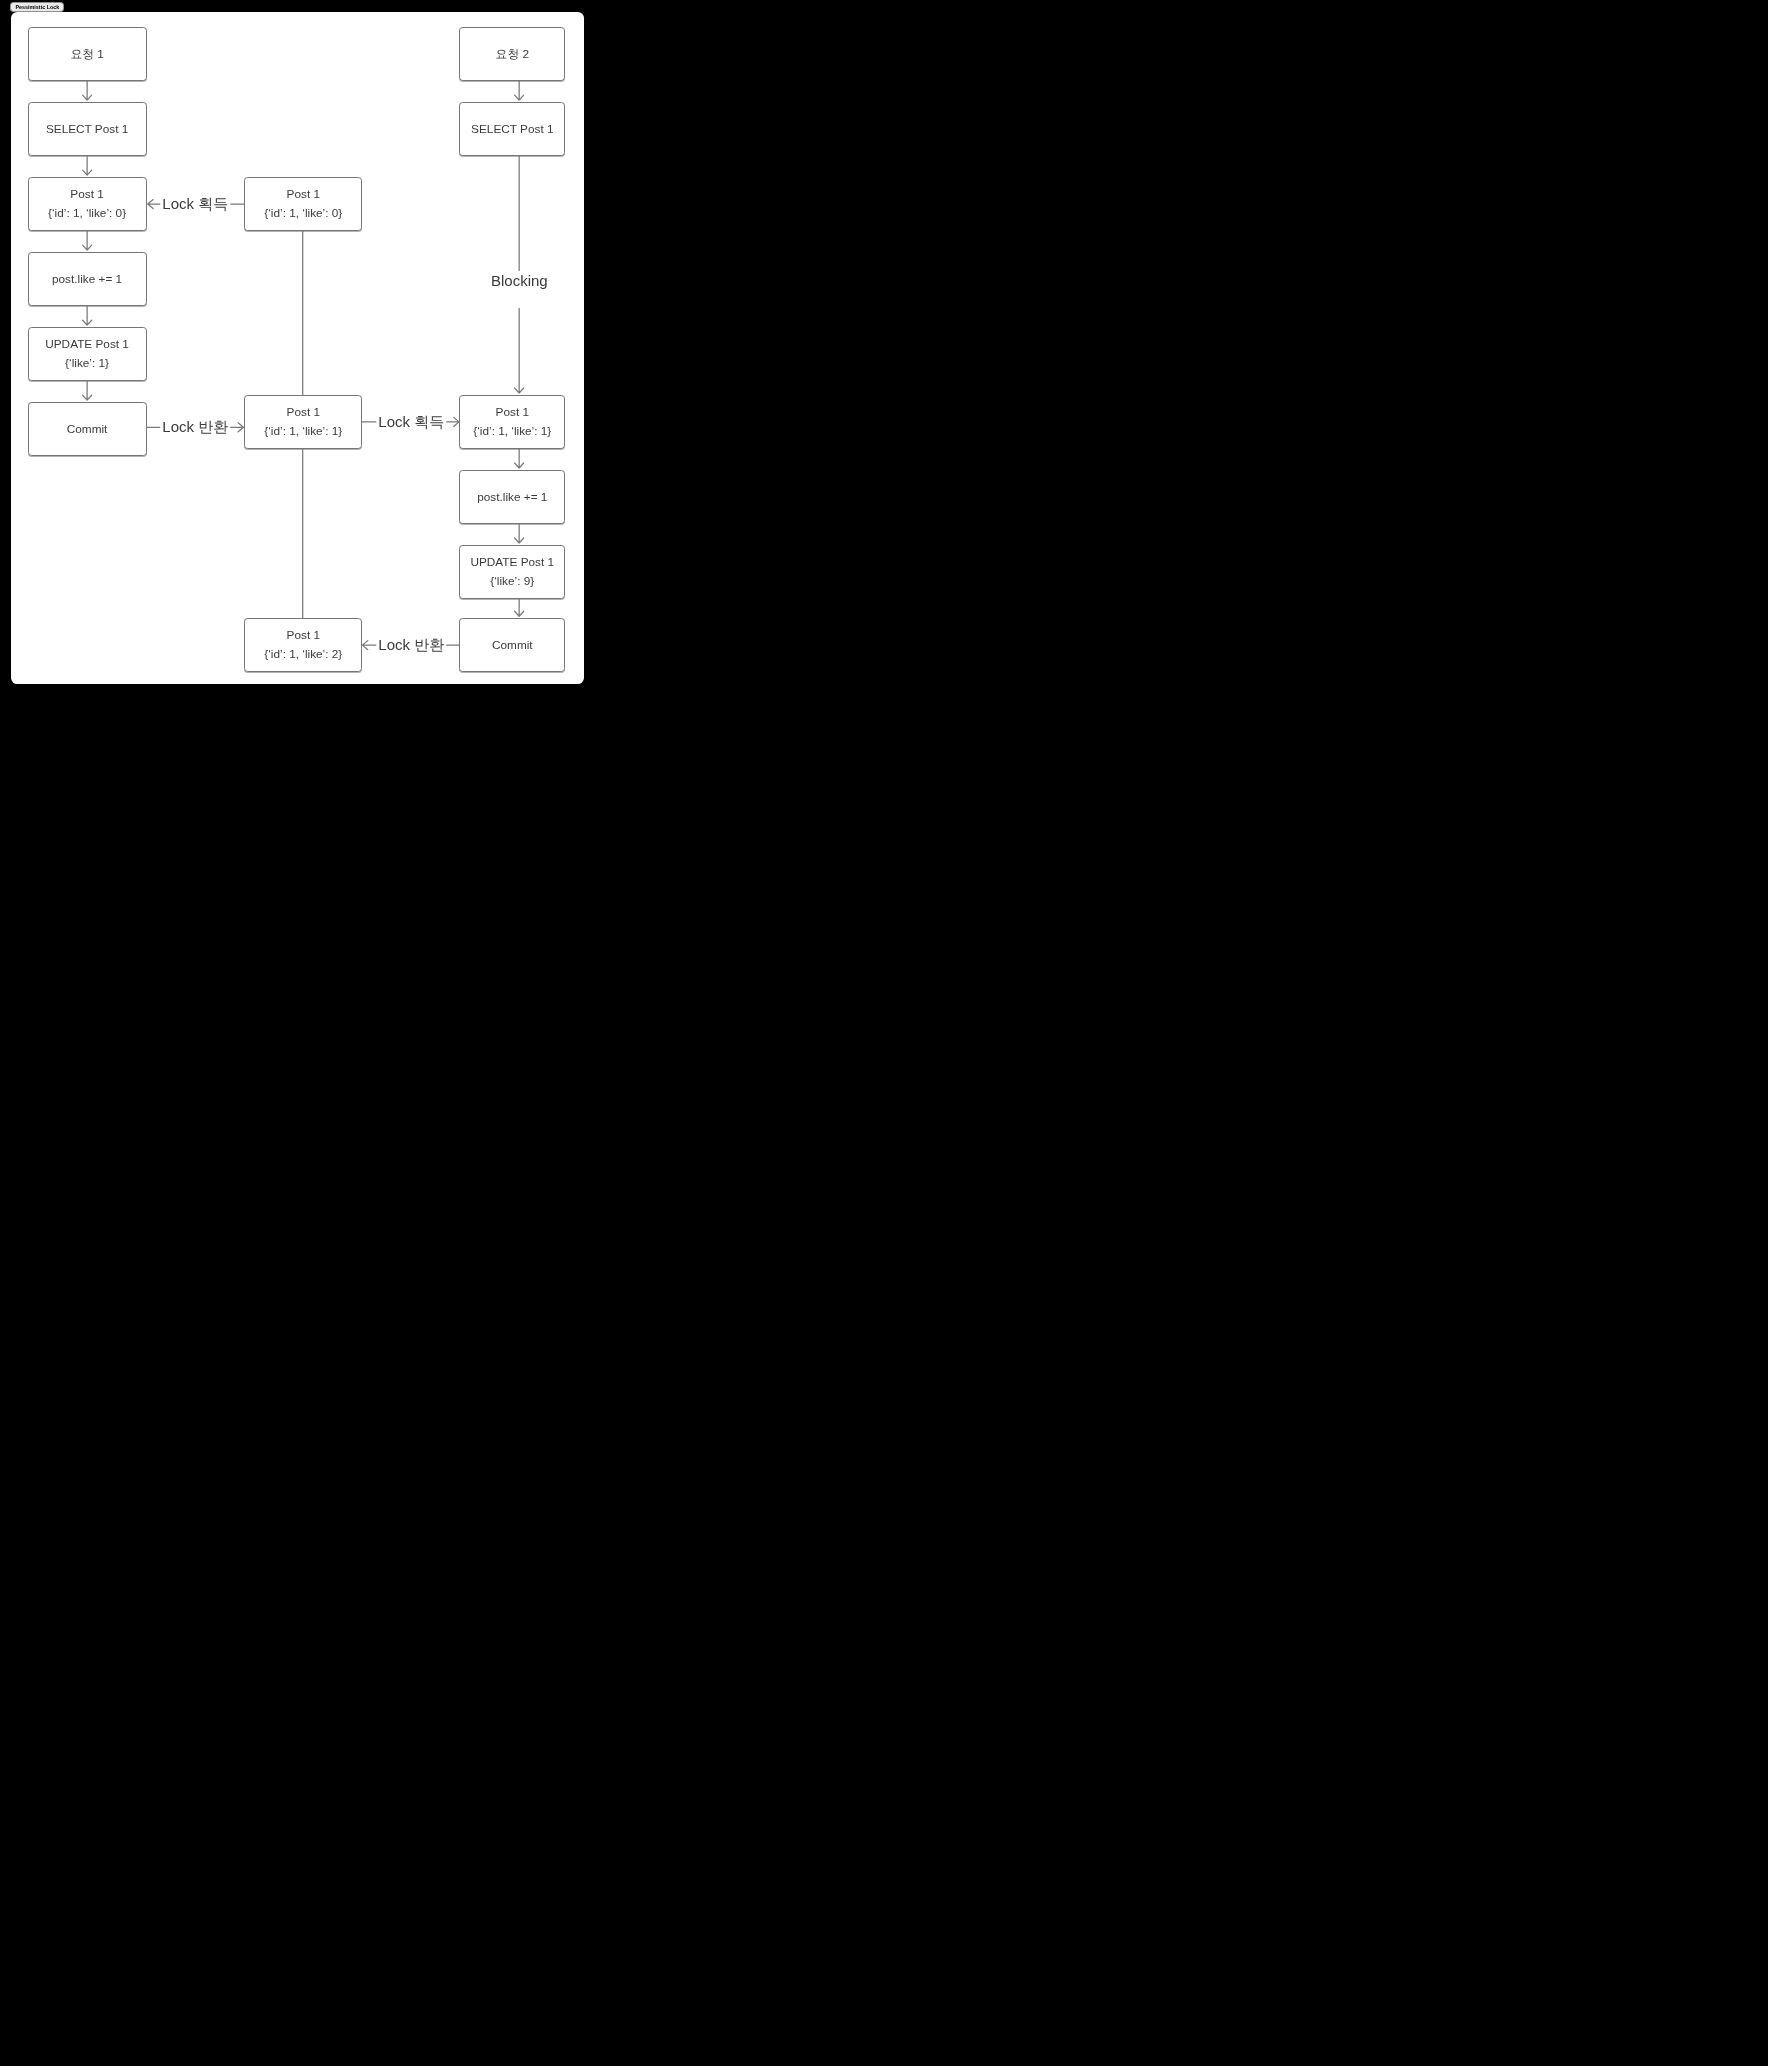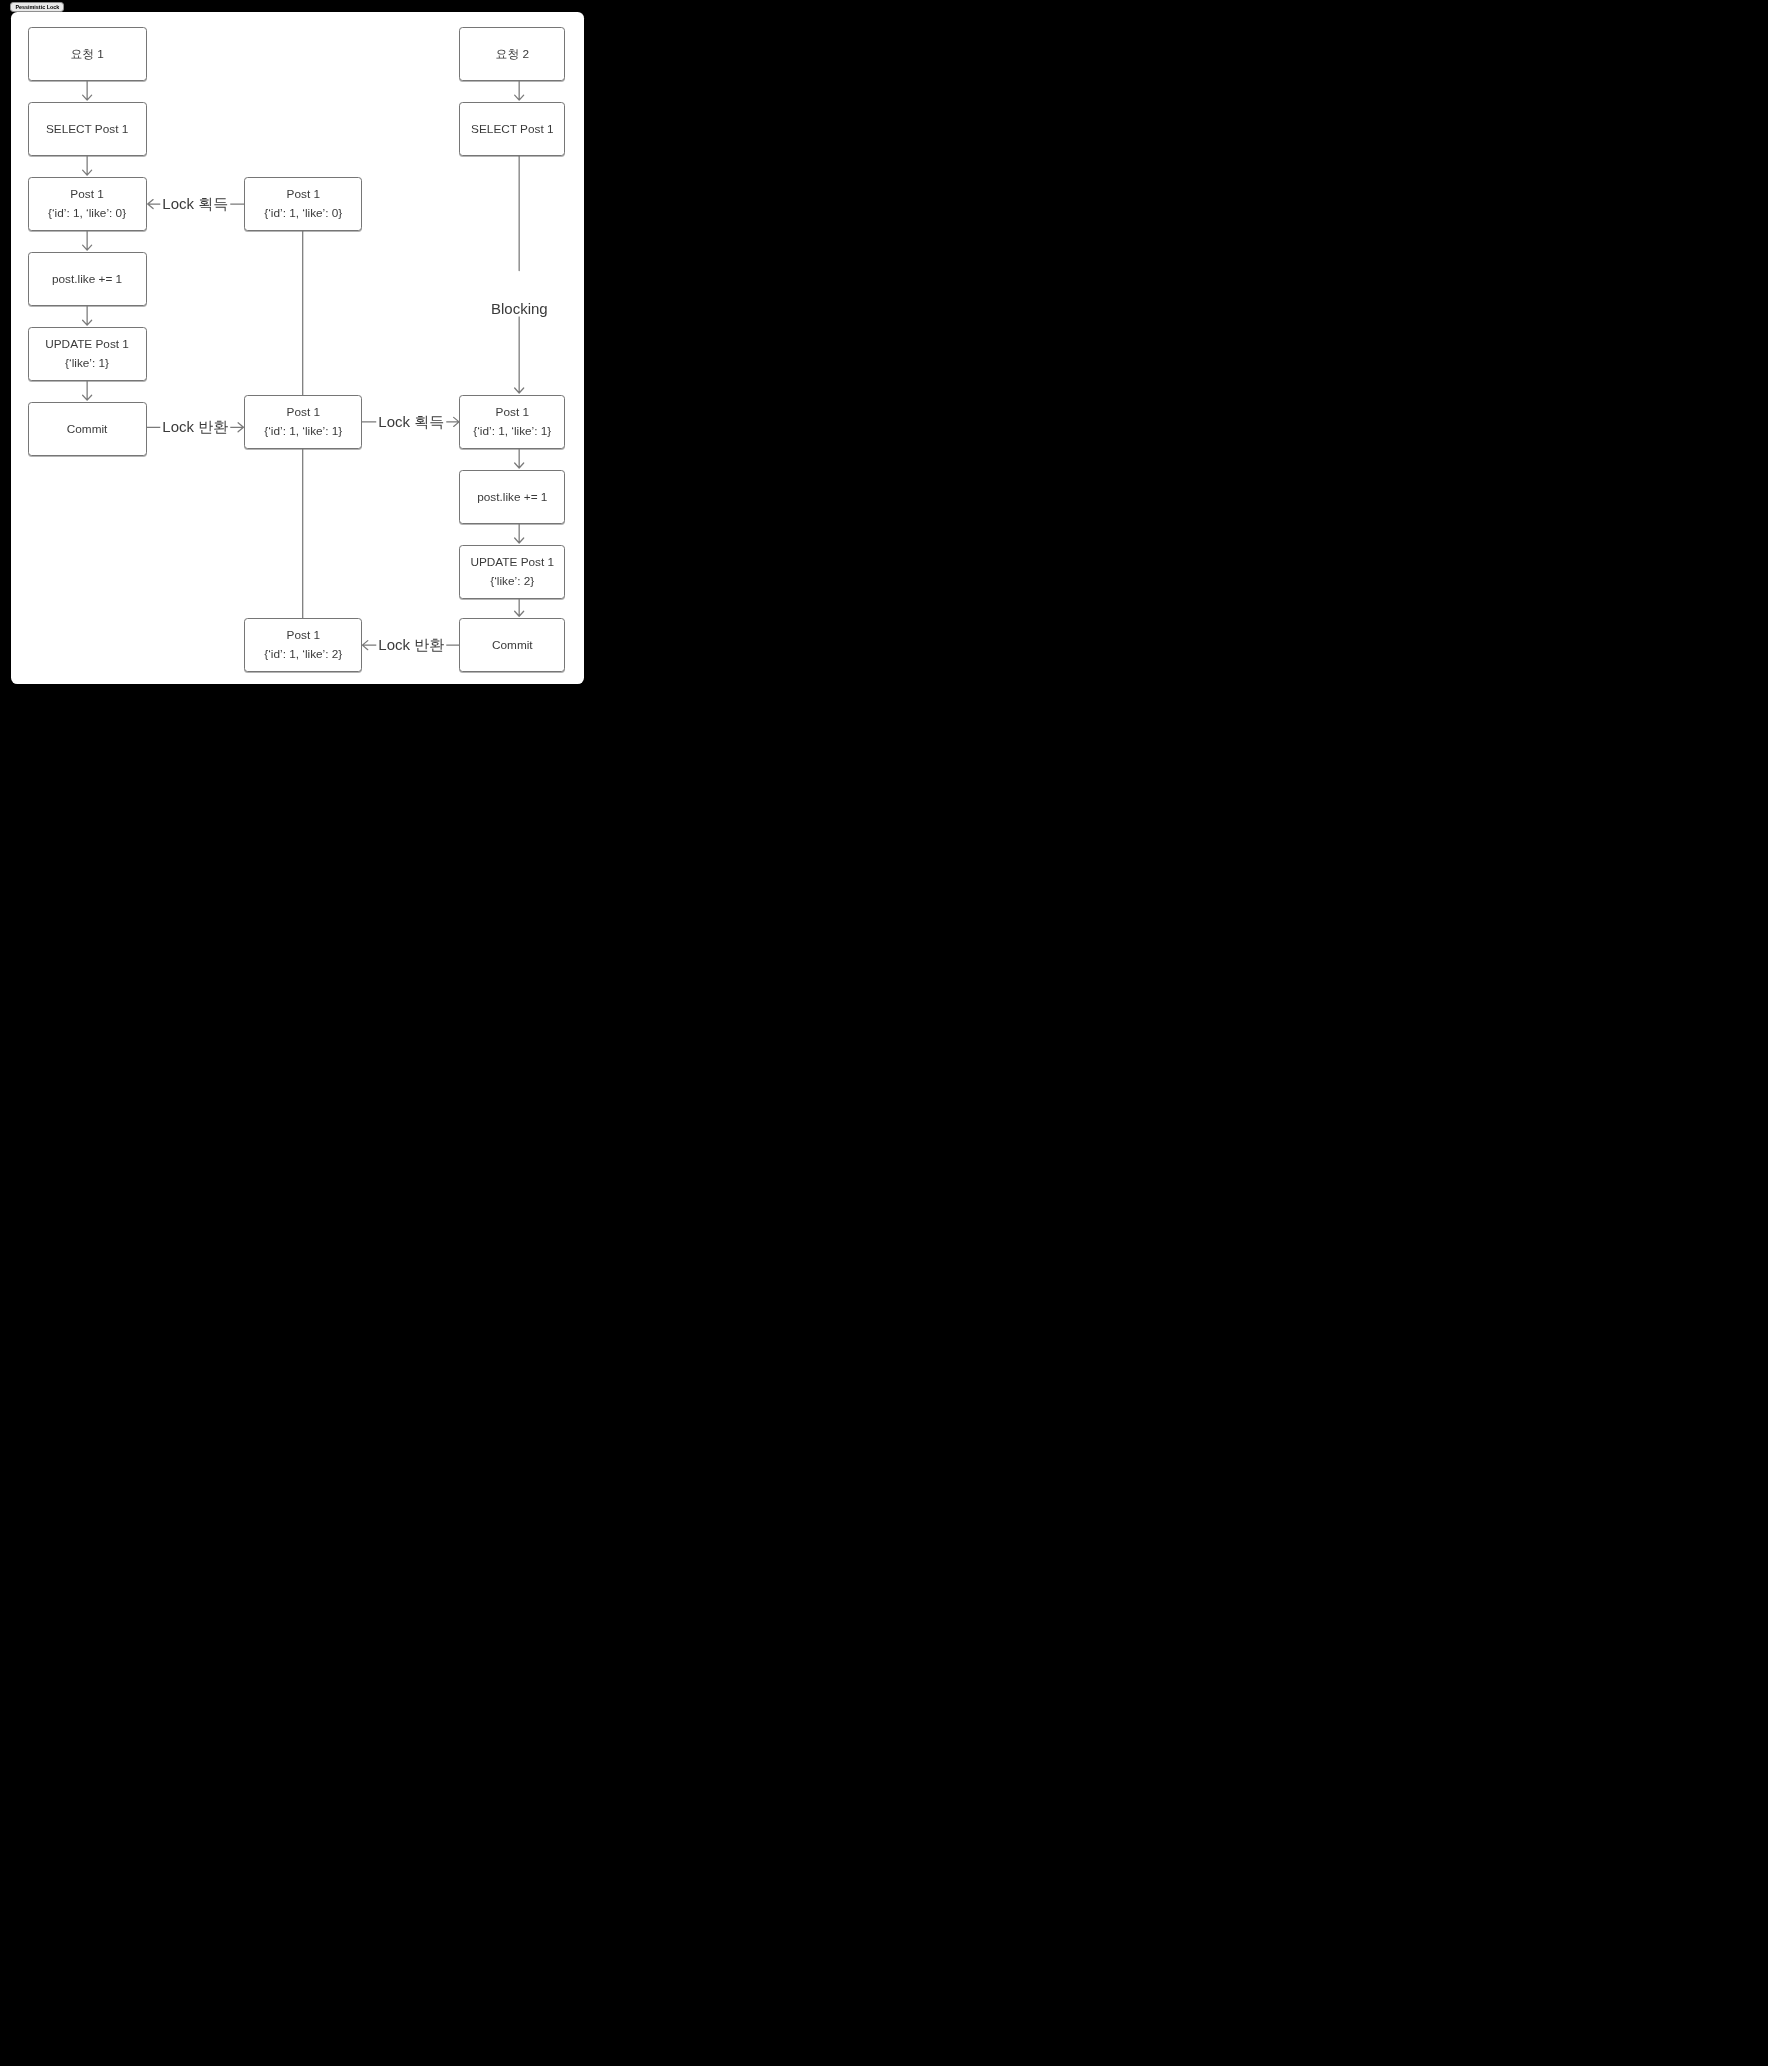--- a/index.html
+++ b/index.html
@@ -139,26 +139,26 @@
   </div>
   <div class="node col-r h" style="top:383px">
     <div class="ln">Post 1</div>
     <div class="ln">{‘id’: 1, ‘like’: 1}</div>
   </div>
   <div class="node col-r h" style="top:458px">
     <div class="ln">post.like += 1</div>
   </div>
   <div class="node col-r h" style="top:533px">
     <div class="ln">UPDATE Post 1</div>
-    <div class="ln">{‘like’: 2}</div>
+    <div class="ln">{‘like’: 9}</div>
   </div>
   <div class="node col-r h" style="top:606px">
     <div class="ln">Commit</div>
   </div>
 
   <div class="edge-label" style="left:184px;top:192px">Lock 획득</div>
   <div class="edge-label" style="left:184px;top:415px">Lock 반환</div>
   <div class="edge-label" style="left:400px;top:410px">Lock 획득</div>
   <div class="edge-label" style="left:400px;top:633px">Lock 반환</div>
-  <div class="edge-label" style="left:508px;top:296px">Blocking</div>
+  <div class="edge-label" style="left:508px;top:268px">Blocking</div>
 
 </div>
 
 
 </body></html>

